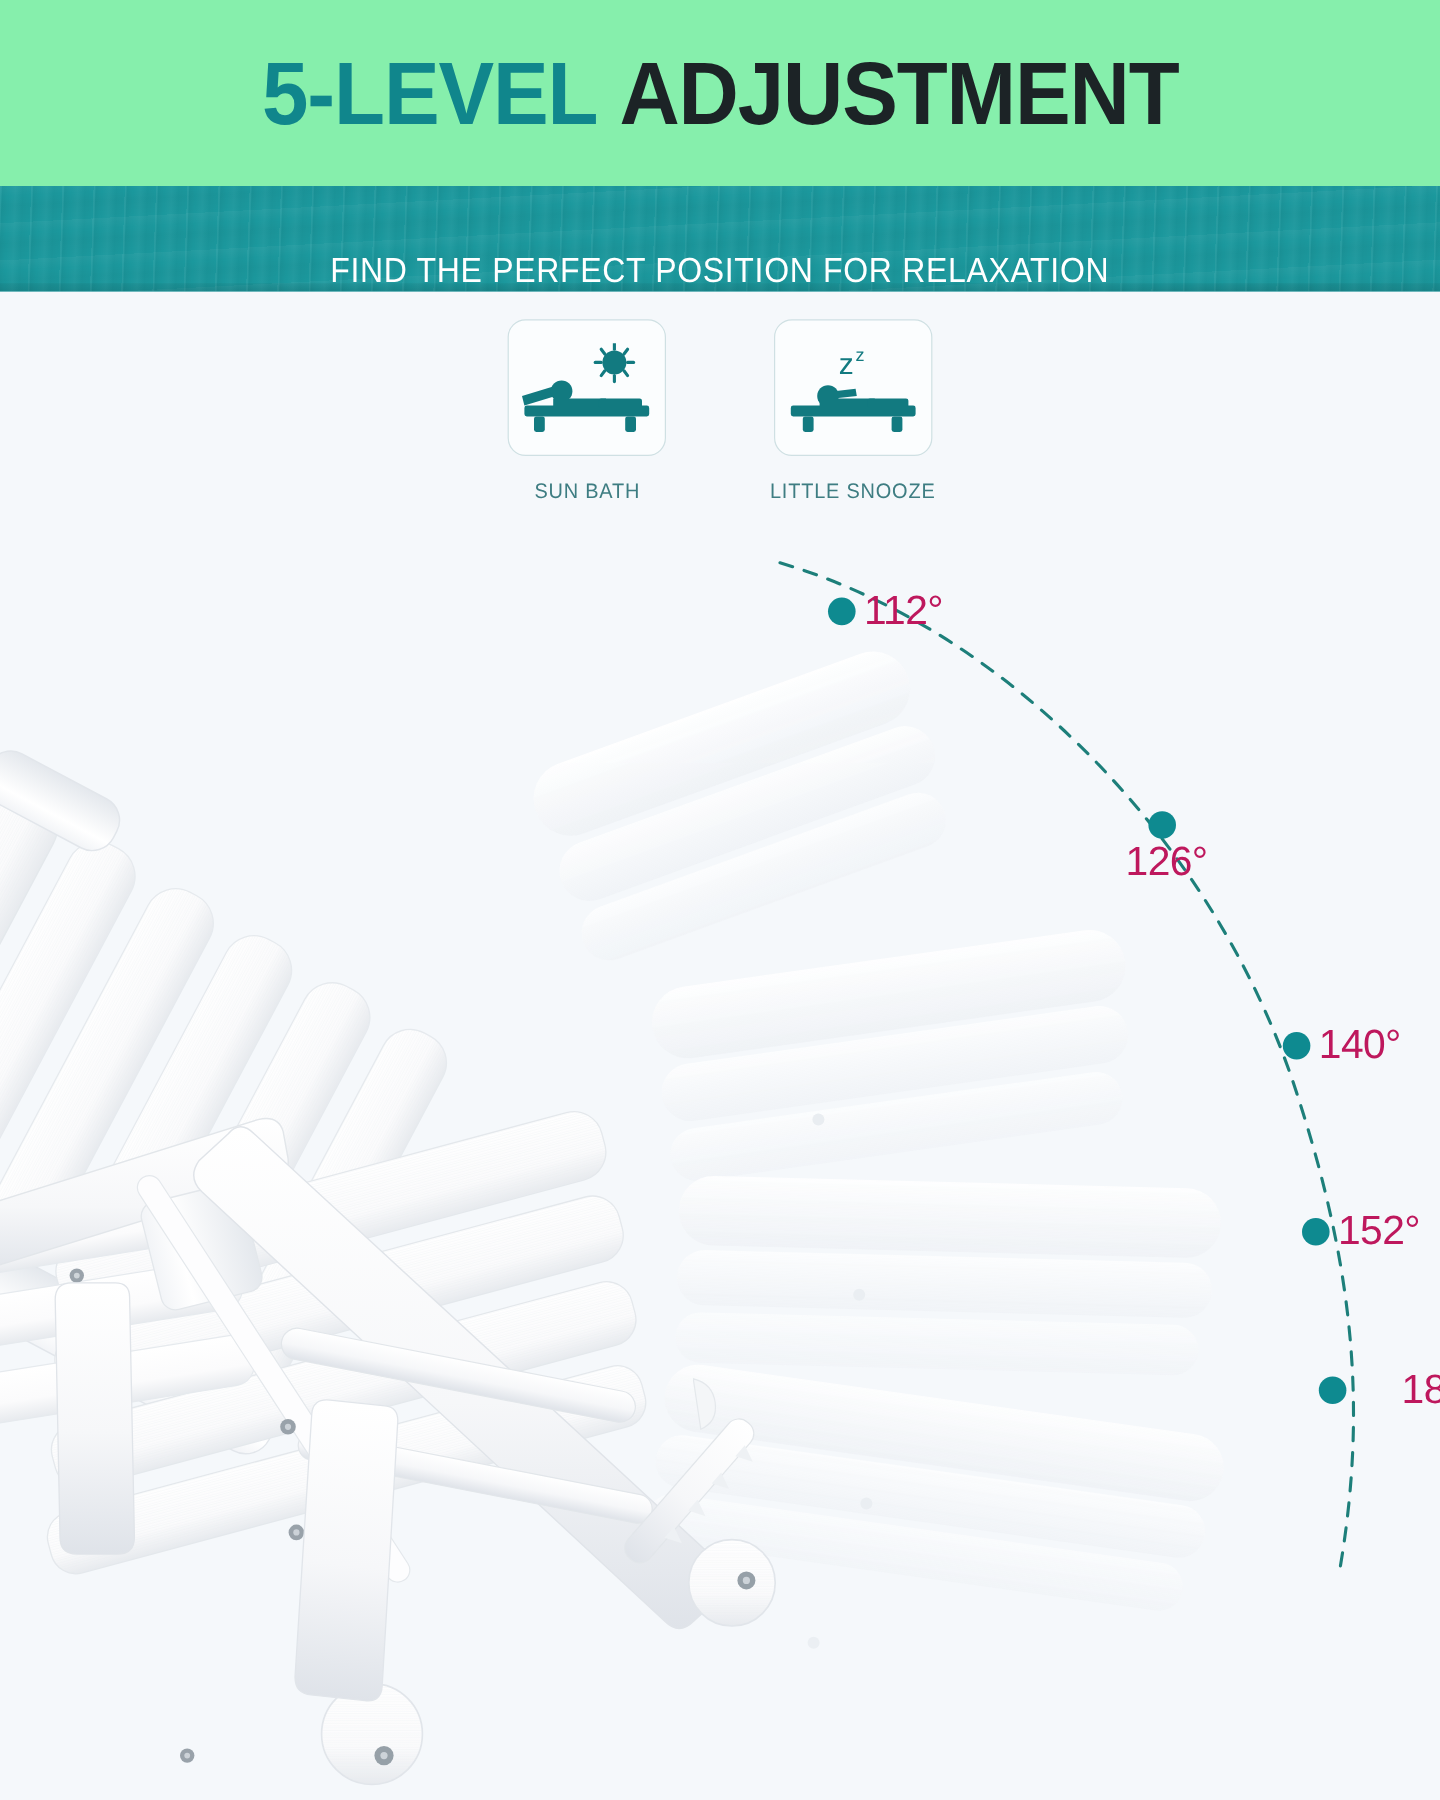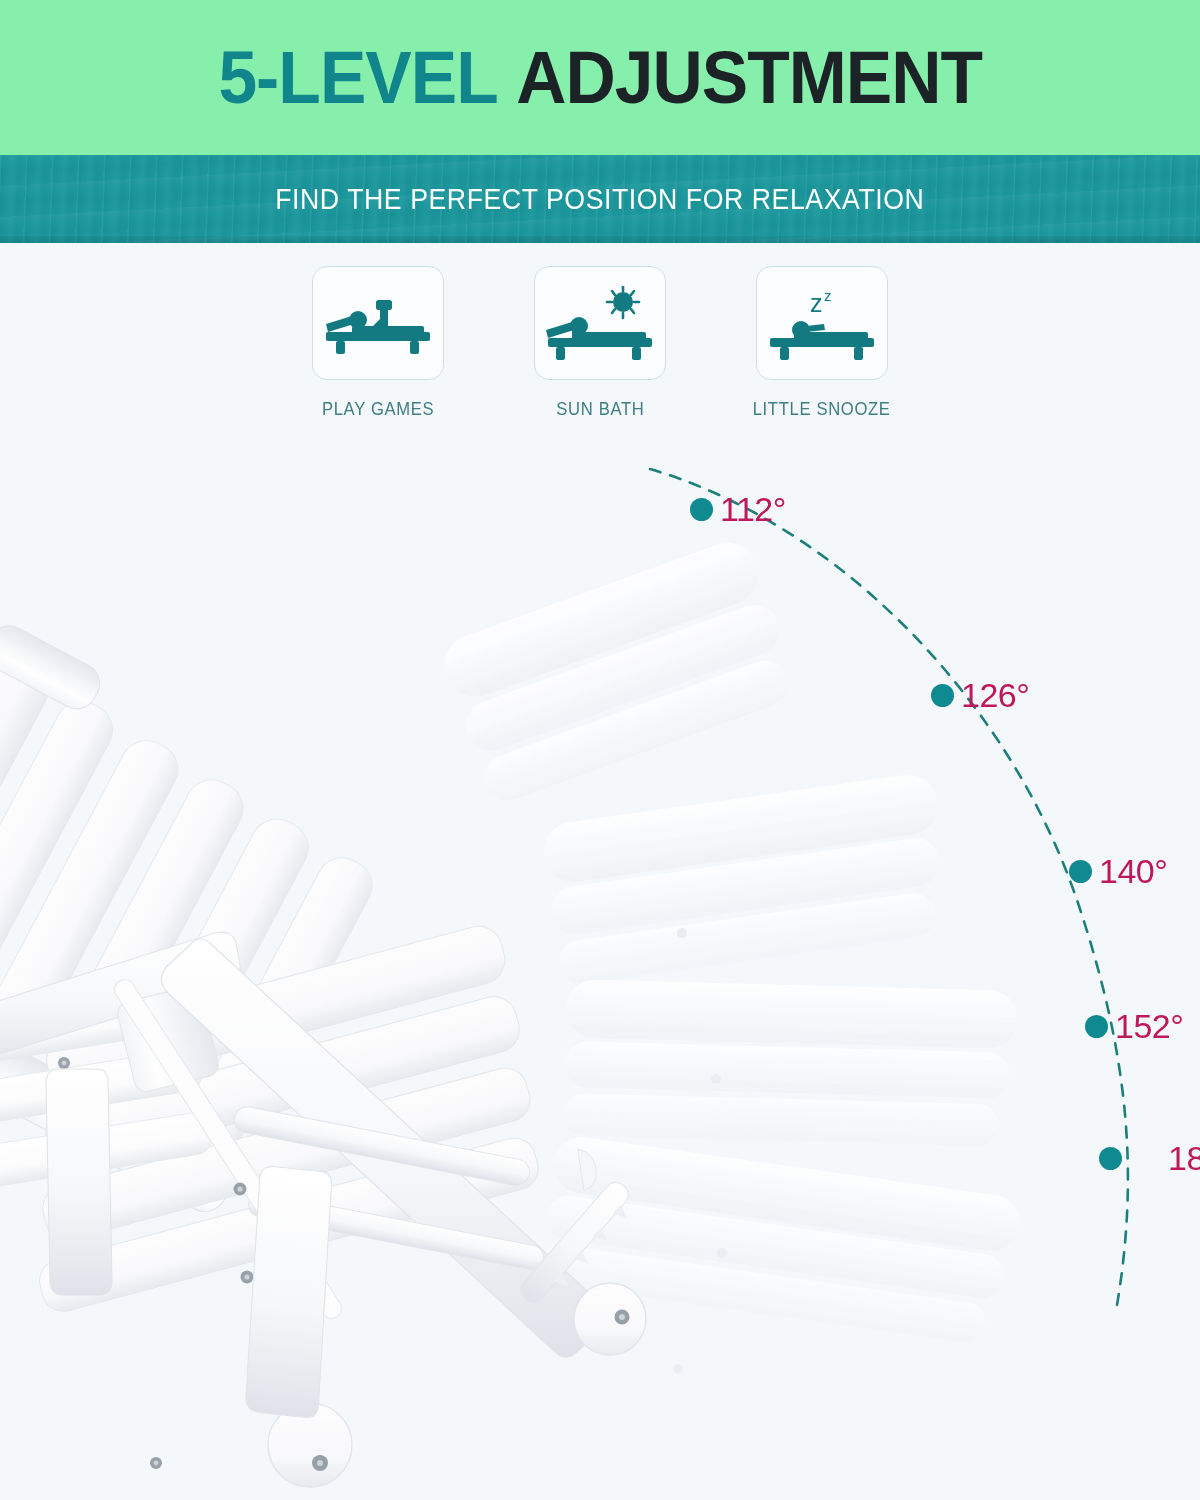--- a/index.html
+++ b/index.html
@@ -27,21 +27,21 @@
     transform:scaleX(.94);
   }
   .title .accent{color:#10868c;}
   .title .dark{color:#1c2326;}
 
   
   .band{
     position:relative;
     width:1200px;height:88px;
     background:#1b989d;
-    display:flex;align-items:center;justify-content:center;
+    display:flex;align-items:flex-end;justify-content:center;
     overflow:hidden;
   }
   .band::before{
     content:"";position:absolute;inset:0;
     background:
       repeating-linear-gradient(92deg,
         rgba(255,255,255,.055) 0px,
         rgba(255,255,255,.055) 1px,
         rgba(0,0,0,.035) 2px,
         rgba(0,0,0,.0) 7px,
@@ -137,39 +137,20 @@
 </div>
 
 <div class="band">
   <div class="band-text">FIND THE PERFECT POSITION FOR RELAXATION</div>
 </div>
 
 <div class="features">
 
 
 
-  <div class="feature">
-    <div class="feature-card">
-      <svg width="112" height="62" viewBox="0 0 112 62">
-        <g fill="#127a80">
-          <rect x="4" y="40" width="104" height="9" rx="2"></rect>
-          <rect x="14" y="49" width="9" height="13" rx="2"></rect>
-          <rect x="88" y="49" width="9" height="13" rx="2"></rect>
-          <path d="M4 32 L30 24 L32 32 L6 40 Z"></path>
-          <circle cx="36" cy="28" r="9"></circle>
-          <rect x="30" y="34" width="46" height="8" rx="2"></rect>
-          <rect x="58" y="16" width="8" height="20" rx="2"></rect>
-          <rect x="54" y="8" width="16" height="10" rx="2.5"></rect>
-          <path d="M50 35 l9 -9 l4 4 l-8 9 z"></path>
-          <rect x="70" y="34" width="32" height="8" rx="2"></rect>
-        </g>
-      </svg>
-    </div>
-    <div class="feature-label">PLAY GAMES</div>
-  </div>
 
   <div class="feature">
     <div class="feature-card">
       <svg width="112" height="74" viewBox="0 0 112 74">
         <g fill="#127a80">
           <circle cx="79" cy="16" r="10"></circle>
           <g stroke="#127a80" stroke-width="2.6" stroke-linecap="round">
             <line x1="79" y1="0" x2="79" y2="5"></line>
             <line x1="79" y1="27" x2="79" y2="32"></line>
             <line x1="63" y1="16" x2="68" y2="16"></line>
@@ -396,21 +377,21 @@
     <g fill="none" stroke="#1d7f7a" stroke-width="2.6" stroke-dasharray="11 10" stroke-linecap="round">
       <path d="M650 36 C 840 92, 1010 268, 1078 470 C 1128 620, 1140 740, 1116 878"></path>
     </g>
   </svg>
 
   <div class="markers">
     <div class="marker" style="left:690px;top:57px;">
       <span class="dot"></span>
       <span class="deg">112°</span>
     </div>
-    <div class="marker" style="left:931px;top:243px;">
+    <div class="marker" style="left:931px;top:243px;flex-direction:column;">
       <span class="dot"></span>
       <span class="deg">126°</span>
     </div>
     <div class="marker" style="left:1069px;top:419px;">
       <span class="dot"></span>
       <span class="deg">140°</span>
     </div>
     <div class="marker" style="left:1085px;top:574px;">
       <span class="dot"></span>
       <span class="deg">152°</span>

